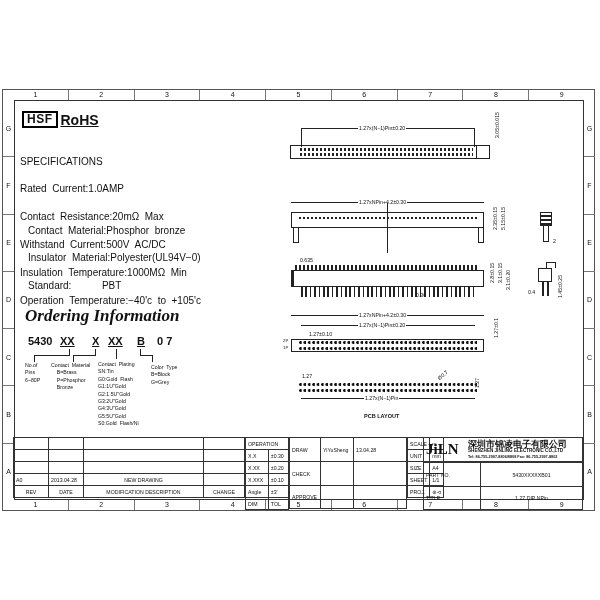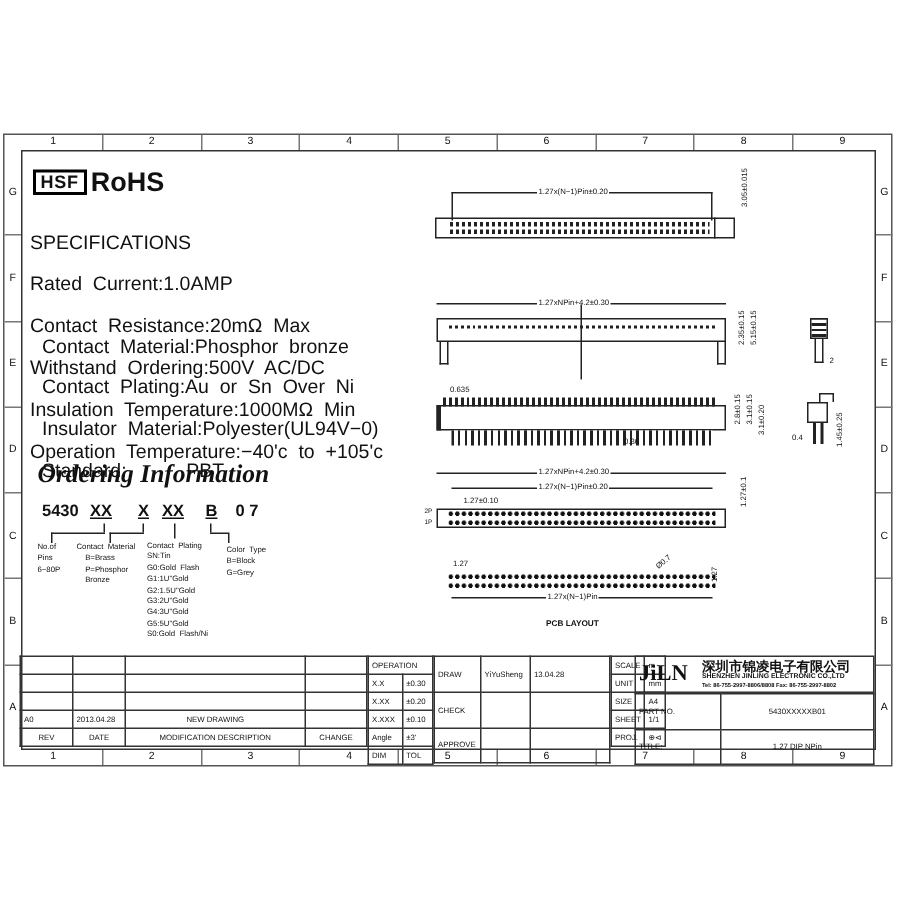--- a/index.html
+++ b/index.html
@@ -6,23 +6,23 @@
   body{width:600px;height:600px;position:relative;overflow:hidden;font-family:"Liberation Sans",sans-serif;color:#111;}
   .abs{position:absolute;}
   .sheet{position:absolute;left:2px;top:89px;width:593px;height:422px;border:1px solid #555;box-sizing:border-box;}
   .inner{position:absolute;left:11px;top:10px;width:570px;height:400px;border:1px solid #333;box-sizing:border-box;}
   .zone-row{position:absolute;left:0;height:10px;width:100%;display:flex;}
   .zone-row div{flex:1;border-right:1px solid #777;font-size:7px;text-align:center;line-height:10px;box-sizing:border-box;}
   .zone-row div:last-child{border-right:none;}
   .zone-col{position:absolute;top:10px;width:11px;height:400px;display:flex;flex-direction:column;}
   .zone-col div{flex:1;border-bottom:1px solid #777;font-size:7px;display:flex;align-items:center;justify-content:center;box-sizing:border-box;}
   .zone-col div:last-child{border-bottom:none;}
-  .spec{font-size:13px;line-height:9.3px;white-space:pre;}
+  .spec{font-size:10px;line-height:9.3px;white-space:pre;}
   .hsf{border:2px solid #000;font-weight:bold;font-size:12px;padding:0 3px;line-height:13px;letter-spacing:0.5px;}
-  .rohs{font-size:18px;font-weight:bold;}
+  .rohs{font-size:14px;font-weight:bold;text-decoration:underline;}
   .ord-title{font-family:"Liberation Serif",serif;font-style:italic;font-weight:bold;font-size:17px;}
   .ord-code{font-size:11px;font-weight:bold;}
   .ord-lbl{font-size:5.2px;line-height:7.4px;white-space:pre;}
   .dim{font-size:5.2px;white-space:nowrap;}
   .vdim{font-size:5.2px;white-space:nowrap;transform:rotate(-90deg);transform-origin:left top;}
   table.tb{position:absolute;border-collapse:collapse;font-size:5.2px;}
   table.tb td{border:1px solid #333;padding:0 2px;height:11px;white-space:nowrap;}
   .line{position:absolute;background:#222;}
   .pin-row{position:absolute;height:3px;background:repeating-linear-gradient(90deg,#222 0 2px,#fff 2px 4px);}
   .pcb-row{position:absolute;height:3px;background:repeating-radial-gradient(circle at 1.5px 1.5px,#111 0 1.4px,transparent 1.5px 100%);background-size:4.4px 3px;}
@@ -81,27 +81,26 @@
 
 <div class="abs" style="left:22px;top:111px;display:flex;align-items:center;gap:3px;">
   <span class="hsf">HSF</span>
   <span class="rohs">RoHS</span>
 </div>
 
 <div class="abs spec" style="left:20px;top:138px;">
   <div>SPECIFICATIONS</div>
   <div>Rated  Current:1.0AMP</div>
   <div>Contact  Resistance:20mΩ  Max</div>
-  <div>Withstand  Ordering:500V  AC/DC</div>
+  <div>Withstand  Current:500V  AC/DC</div>
   <div>Insulation  Temperature:1000MΩ  Min</div>
   <div>Operation  Temperature:−40'c  to  +105'c</div>
 </div>
 <div class="abs spec" style="left:28px;top:207px;">
   <div>Contact  Material:Phosphor  bronze</div>
-  <div>Contact  Plating:Au  or  Sn  Over  Ni</div>
   <div>Insulator  Material:Polyester(UL94V−0)</div>
   <div>Standard:           PBT</div>
 </div>
 
 <div class="abs ord-title" style="left:25px;top:306px;">Ordering Information</div>
 <div class="abs ord-code" style="left:28px;top:335px;">5430</div>
 <div class="abs ord-code" style="left:60px;top:335px;text-decoration:underline;">XX</div>
 <div class="abs ord-code" style="left:92px;top:335px;text-decoration:underline;">X</div>
 <div class="abs ord-code" style="left:108px;top:335px;text-decoration:underline;">XX</div>
 <div class="abs ord-code" style="left:137px;top:335px;text-decoration:underline;">B</div>

